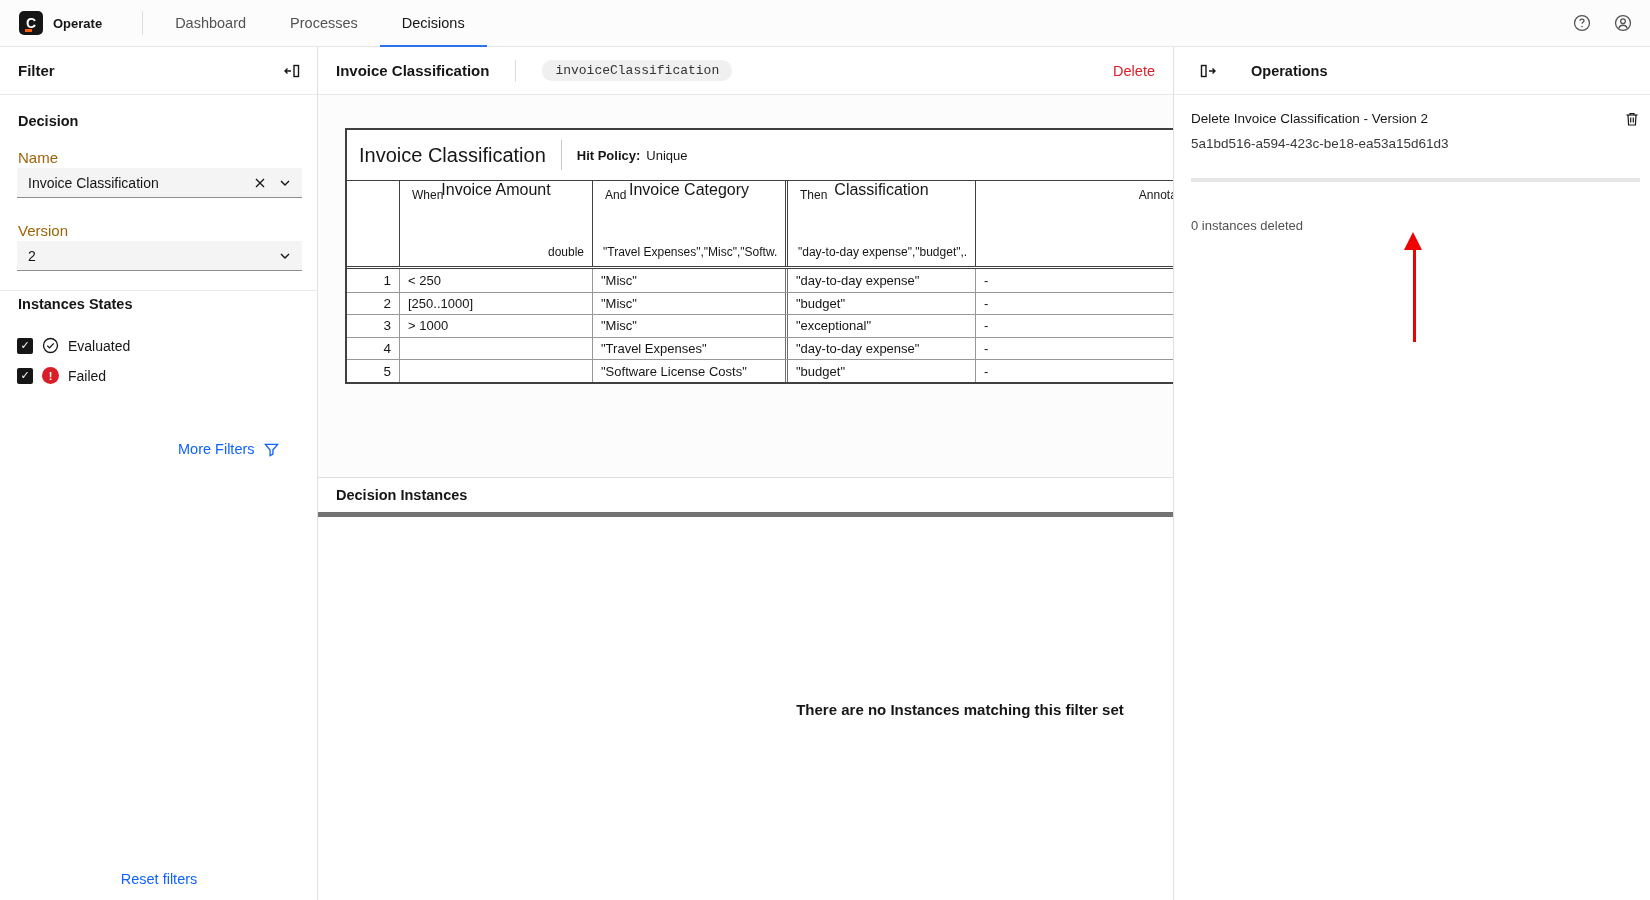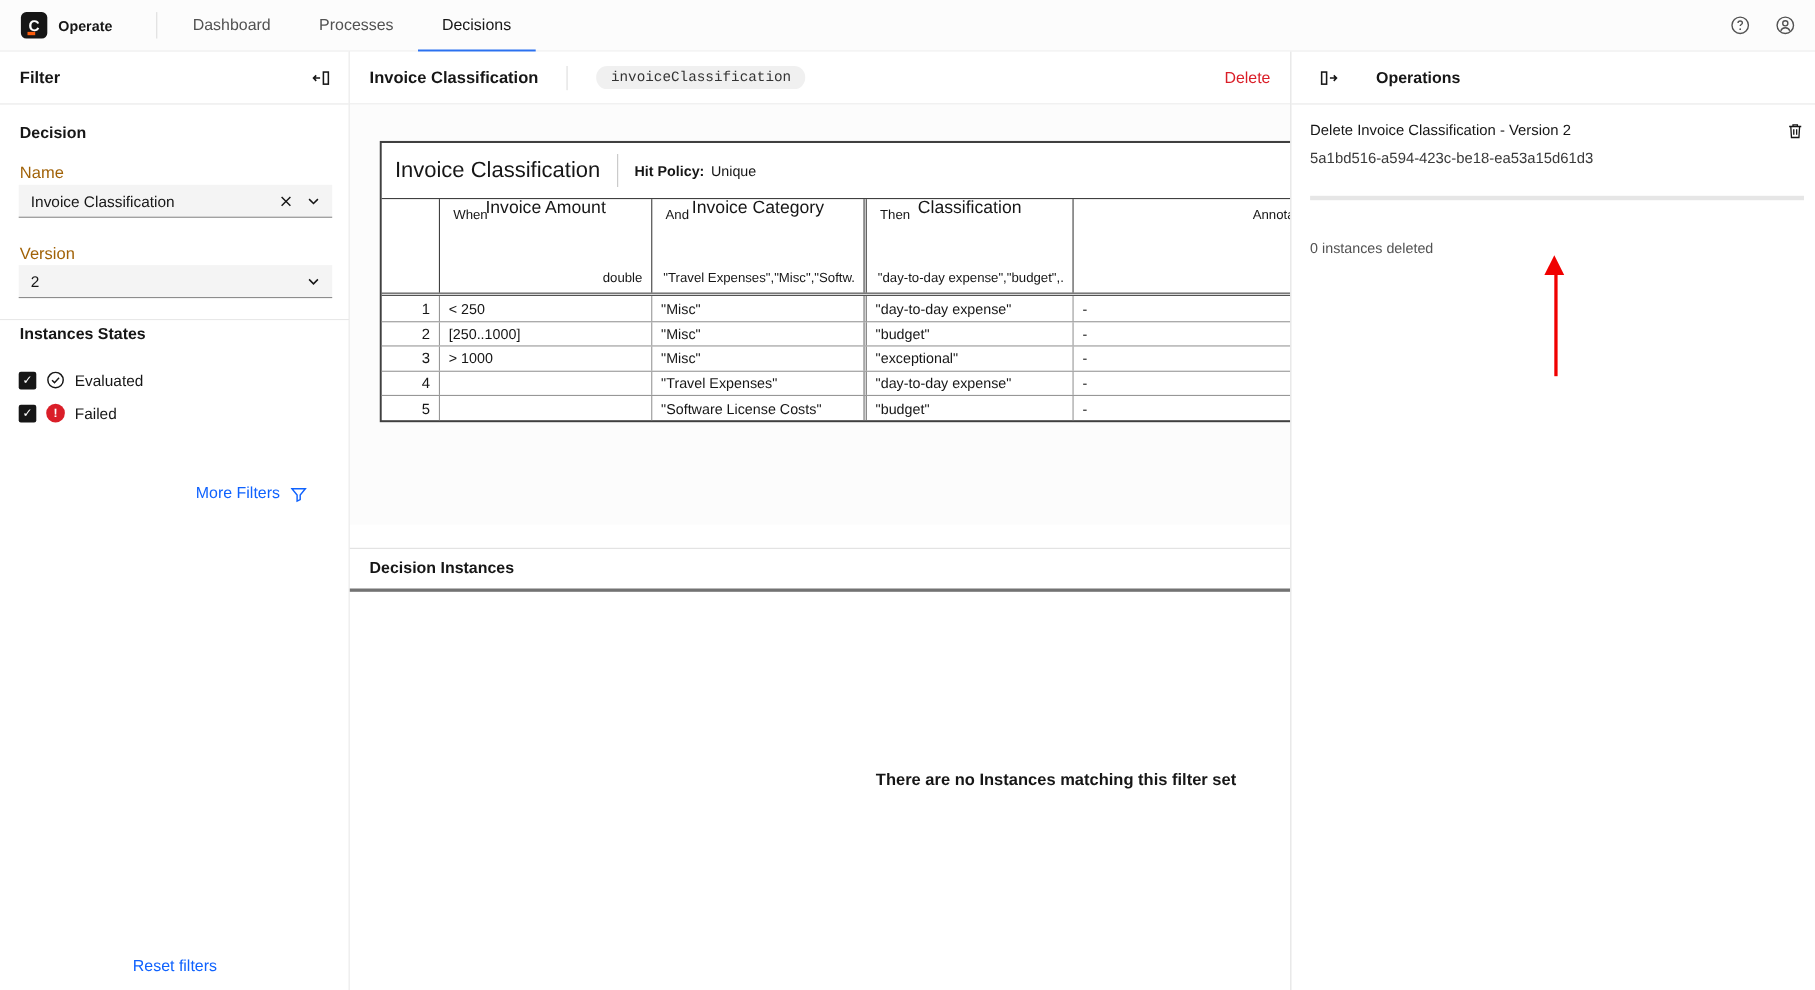--- a/index.html
+++ b/index.html
@@ -81,21 +81,21 @@
   .dmn-body { border-top:3px double #404040; }
   .drow { display:flex; height:22.6px; border-top:1px solid #979797; font-size:13px; }
   .drow:first-child { border-top:none; }
   .dcell { display:flex; align-items:center; padding:0 8px; border-left:1px solid #979797;
     white-space:nowrap; overflow:hidden; }
   .dcell.numc { justify-content:flex-end; border-left:none; font-size:13.5px; }
   .dcell.thenc { border-left:3px double #6f6f6f; }
 
   .instances-panel { position:absolute; left:0; top:430px; width:855px; height:423px; background:#fff; }
   .inst-head { height:40px; display:flex; align-items:center; padding:0 18px; font-weight:700;
-    font-size:14.5px; border-top:1px solid #e0e0e0; border-bottom:3px solid #737373;margin-top:21px; }
+    font-size:14.5px; border-top:1px solid #e0e0e0; border-bottom:5px solid #737373; }
   .empty-msg { position:absolute; left:642px; top:654px; transform:translateX(-50%);
     font-weight:700; font-size:15px; white-space:nowrap; }
 
   
   .ops { position:absolute; left:1173px; top:47px; width:477px; height:853px;
     background:#fff; border-left:1px solid #e0e0e0; }
   .ops-head { height:48px; display:flex; align-items:center; padding:0 18px 0 25px;
     border-bottom:1px solid #e8e8e8; gap:34px; }
   .ops-title { font-weight:700; font-size:14.5px; }
   .op-card { position:absolute; left:17px; top:64px; width:449px; }

